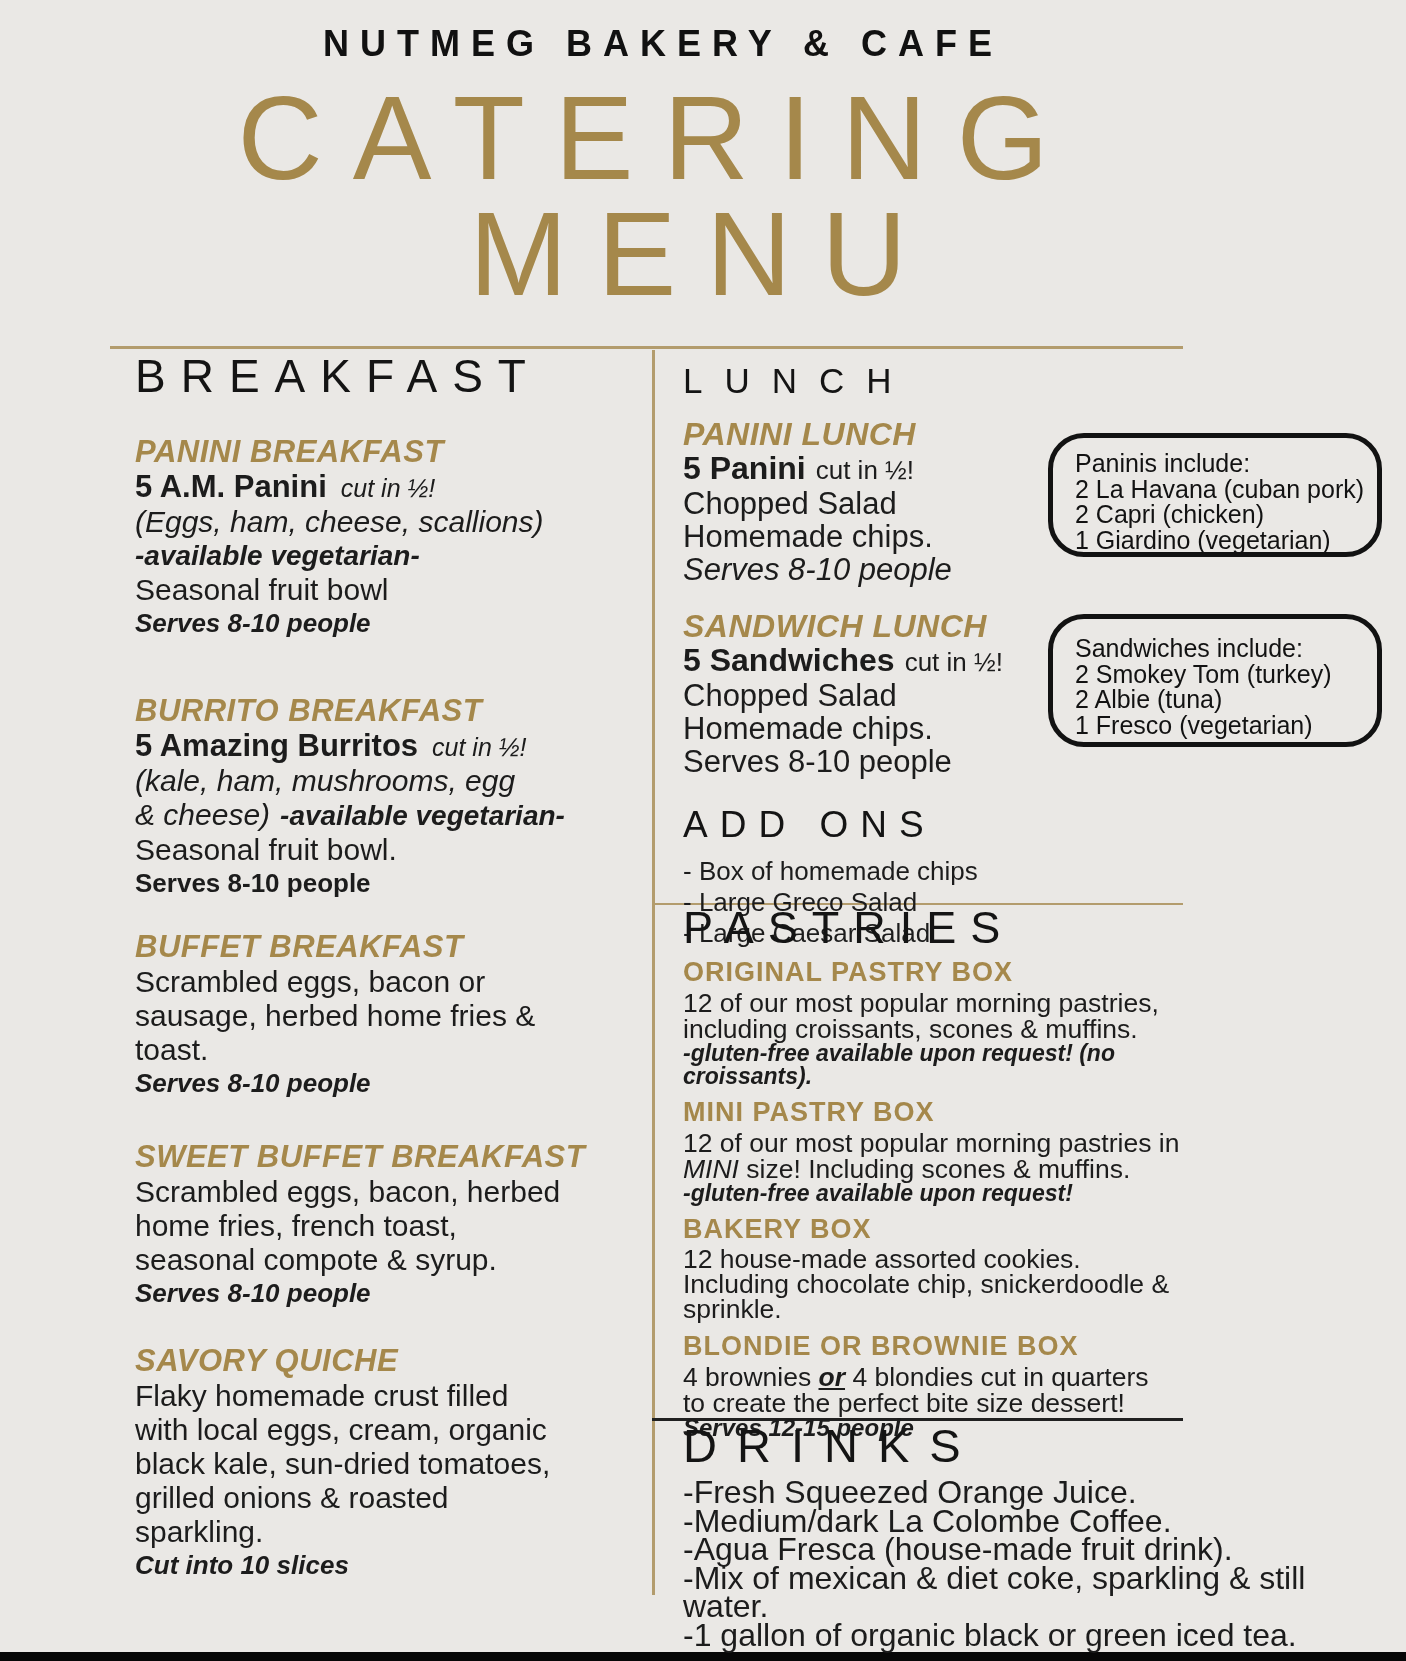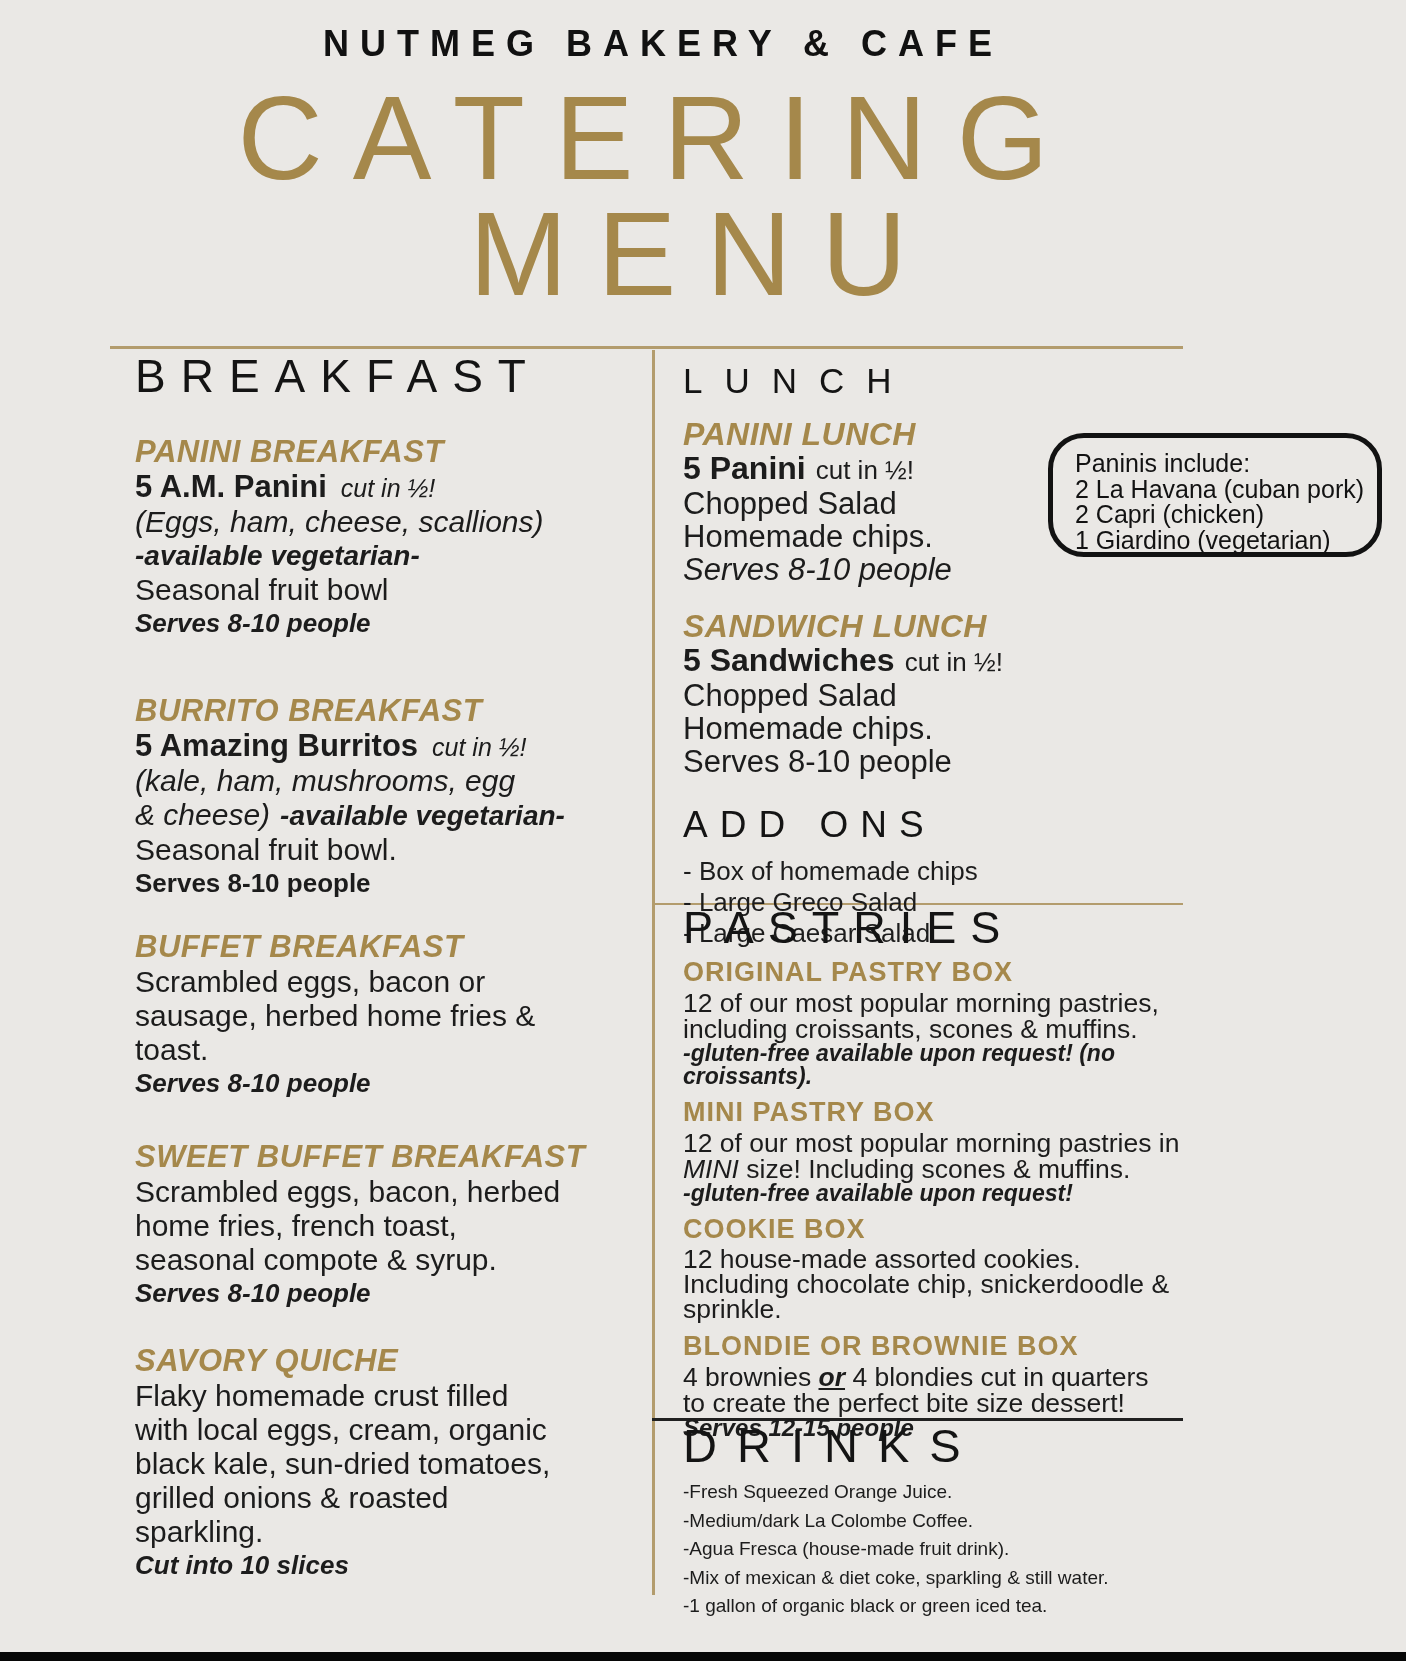--- a/index.html
+++ b/index.html
@@ -69,21 +69,21 @@
   .p-item{margin-top:10px;}
   .p-item.first{margin-top:8px;}
   .p-title{color:var(--gold,#a5884b);font-weight:700;font-size:27px;line-height:28px;letter-spacing:1px;margin:0 0 4px;}
   .p-line{font-size:26.5px;line-height:26px;}
   .p-item.cookie .p-line{line-height:25px;}
   .p-note{font-weight:700;font-style:italic;font-size:23px;line-height:23px;}
   .p-serves{font-weight:700;font-style:italic;font-size:24px;line-height:24px;}
   .or{font-weight:700;font-style:italic;text-decoration:underline;}
   
   .col-drinks{position:absolute;left:683px;top:1422px;width:700px;}
-  .drinks-list{list-style:none;margin:8px 0 0;padding:0;font-size:19px;}
+  .drinks-list{list-style:none;margin:8px 0 0;padding:0;font-size:32px;}
   .drinks-list li{line-height:28.5px;}
 </style>
 </head>
 <body>
 
 <div class="page">
 
   <div class="header">
     <div class="brand">NUTMEG BAKERY &amp; CAFE</div>
     <div class="big-title l1">CATERING</div>
@@ -181,20 +181,26 @@
     </ul>
   </section>
 
   <div class="include-box box-paninis">
     <div>Paninis include:</div>
     <div>2 La Havana (cuban pork)</div>
     <div>2 Capri (chicken)</div>
     <div>1 Giardino (vegetarian)</div>
   </div>
 
+  <div class="include-box box-sandwiches">
+    <div>Sandwiches include:</div>
+    <div>2 Smokey Tom (turkey)</div>
+    <div>2 Albie (tuna)</div>
+    <div>1 Fresco (vegetarian)</div>
+  </div>
 
   <section class="col-pastries">
     <h2 class="h-sec h-pastries">PASTRIES</h2>
 
     <div class="p-item first">
       <div class="p-title">ORIGINAL PASTRY BOX</div>
       <div class="p-line">12 of our most popular morning pastries,</div>
       <div class="p-line">including croissants, scones &amp; muffins.</div>
       <div class="p-note">-gluten-free available upon request! (no croissants).</div>
     </div>
@@ -202,21 +208,21 @@
     <div class="p-item">
       <div class="p-title">MINI PASTRY BOX</div>
       <div class="p-line">12 of our most popular morning pastries in</div>
       <div class="p-line">
         <span class="it">MINI</span><span> size! Including scones &amp; muffins.</span>
       </div>
       <div class="p-note">-gluten-free available upon request!</div>
     </div>
 
     <div class="p-item cookie">
-      <div class="p-title">COOKIE BOX</div>
+      <div class="p-title">BAKERY BOX</div>
       <div class="p-line">12 house-made assorted cookies.</div>
       <div class="p-line">Including chocolate chip, snickerdoodle &amp;</div>
       <div class="p-line">sprinkle.</div>
     </div>
 
     <div class="p-item">
       <div class="p-title">BLONDIE OR BROWNIE BOX</div>
       <div class="p-line">
         <span>4 brownies </span><span class="or">or</span><span> 4 blondies cut in quarters</span>
       </div>

